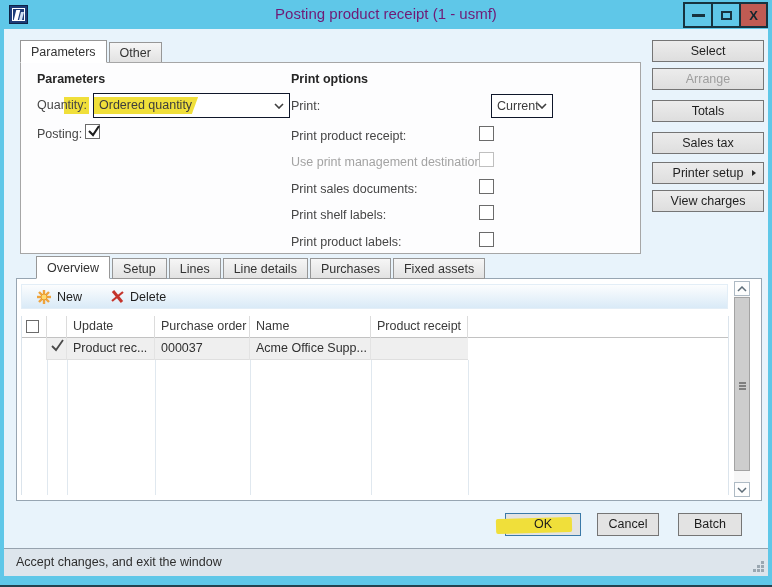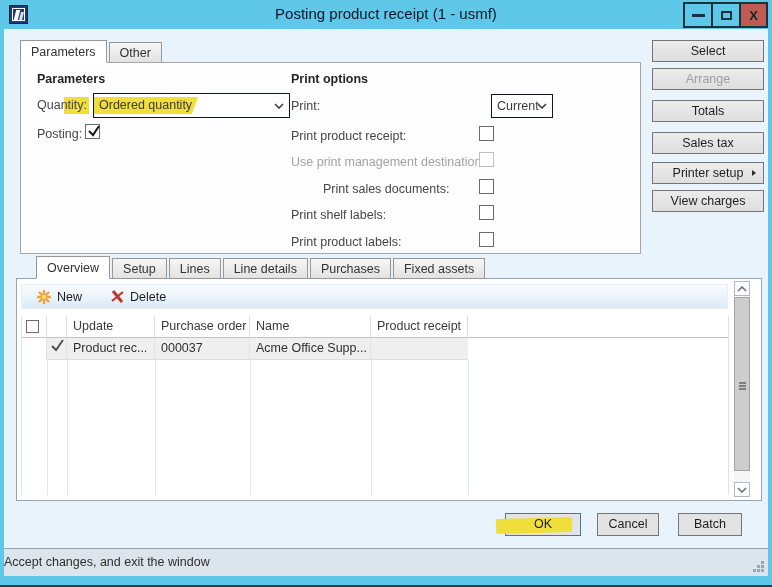--- a/index.html
+++ b/index.html
@@ -7,21 +7,21 @@
   body { font-family:"Liberation Sans","DejaVu Sans",sans-serif; font-size:12.5px; color:#3c3c3c; }
 
   .win { position:relative; width:772px; height:587px; background:#5fc7e8; border-bottom:2px solid #24424f; overflow:hidden; }
 
   
   .titlebar { position:absolute; top:0; left:0; right:0; height:29px; }
   .app-icon { position:absolute; left:9px; top:5px; width:19px; height:19px; background:#1d3c78; border:1px solid #0d2347; }
   .app-icon .g1 { position:absolute; left:2px; top:2px; right:2px; bottom:2px; border:1px solid #ffffff; }
   .app-icon .g2 { position:absolute; left:5px; top:4px; width:4px; height:10px; background:#ffffff; transform:skewX(-14deg); }
   .app-icon .g3 { position:absolute; left:10px; top:6px; width:3px; height:8px; background:#cfe0f5; transform:skewX(-14deg); }
-  .title { position:absolute; left:120px; right:120px; top:0; height:29px; line-height:28px; text-align:center; font-size:15px; color:#0f172a; }
+  .title { position:absolute; left:120px; right:120px; top:0; height:29px; line-height:28px; text-align:center; font-size:15px; color:#701a75; }
   .winbtns { position:absolute; right:4px; top:2px; display:flex; }
   .wbtn { width:30px; height:26px; border:2px solid #17333f; margin-left:-2px; display:flex; align-items:center; justify-content:center; }
   .wbtn.minb, .wbtn.maxb { background:#5fc7e8; }
   .wbtn.closeb { background:#c05b53; width:29px; font-weight:bold; font-size:13px; color:#14262e; }
   .minus { width:13px; height:3px; background:#17333f; }
   .square { width:11px; height:9px; border:2px solid #17333f; }
 
   
   .client { position:absolute; left:4px; right:4px; top:29px; bottom:9px; background:#e8f3fb; }
 
@@ -70,21 +70,21 @@
   .sbtn { position:absolute; left:0; width:16px; height:15px; background:#fdfdfd; border:1px solid #aebac4; display:flex; align-items:center; justify-content:center; }
   .sthumb { position:absolute; left:0; top:16px; width:16px; height:174px; background:#cdcdcd; border:1px solid #a3a3a3; }
   .sgrip { position:absolute; left:4px; top:84px; width:7px; height:2px; background:#7f7f7f; box-shadow:0 3px #7f7f7f, 0 6px #7f7f7f; }
 
   
   .fbtn { position:absolute; top:484px; height:23px; background:#e3e3e3; border:1px solid #757575; text-align:center; line-height:21px; color:#1c1c1c; }
   .fbtn.default { border:1px solid #3a79a8; }
   .fbtn .t { position:relative; z-index:2; }
   .ok-hl { position:absolute; left:492px; top:489px; width:76px; height:15px; background:#f0df3a; transform:rotate(-1.6deg); z-index:1; border-radius:2px; }
 
-  .statusbar { position:absolute; left:0; right:0; bottom:0; height:28px; background:#dde5ec; border-top:1px solid #96a2ae; line-height:27px; color:#2e2e2e; }
+  .statusbar { position:absolute; left:0; right:0; bottom:0; height:28px; background:#dde5ec; border-top:1px solid #96a2ae; line-height:27px; padding-left:12px; color:#2e2e2e; }
   .grip { position:absolute; right:4px; bottom:4px; width:3px; height:3px; background:#9aa7b1; box-shadow:0 -8px #9aa7b1, 0 -4px #9aa7b1, -4px -4px #9aa7b1, -4px 0 #9aa7b1, -8px 0 #9aa7b1; }
 </style>
 </head>
 <body>
 
 <div class="win">
 
   <div class="titlebar">
     <div class="app-icon">
       <div class="g1"></div>
@@ -137,21 +137,21 @@
             <polyline points="1,1 5,5 9,1" fill="none" stroke="#3f3f3f" stroke-width="1.6"></polyline>
           </svg>
       </div>
 
       <div class="lbl" style="left:270px; top:66px;">Print product receipt:</div>
       <div class="cbx" style="left:458px; top:63px;"></div>
 
       <div class="lbl dim" style="left:270px; top:92px;">Use print management destination:</div>
       <div class="cbx disabled" style="left:458px; top:89px;"></div>
 
-      <div class="lbl" style="left:270px; top:119px;margin-left:32px;">Print sales documents:</div>
+      <div class="lbl" style="left:270px; top:119px;">Print sales documents:</div>
       <div class="cbx" style="left:458px; top:116px;"></div>
 
       <div class="lbl" style="left:270px; top:145px;">Print shelf labels:</div>
       <div class="cbx" style="left:458px; top:142px;"></div>
 
       <div class="lbl" style="left:270px; top:172px;">Print product labels:</div>
       <div class="cbx" style="left:458px; top:169px;"></div>
     </div>
 
     <div class="sidebtn" style="top:11px;">Select</div>

